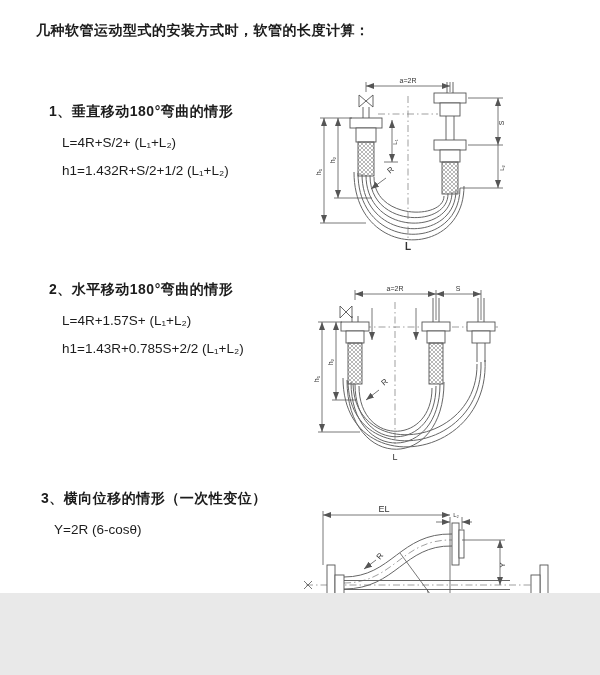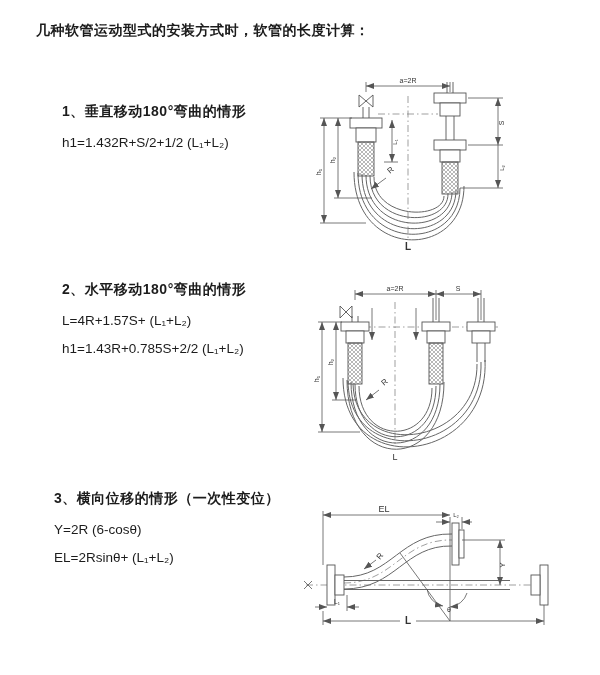--- a/index.html
+++ b/index.html
@@ -1,53 +1,53 @@
 <!DOCTYPE html>
 <html><head>
 <meta charset="utf-8">
 <style>
   html,body{margin:0;padding:0;background:#e9e9e9}
-  .page{position:relative;width:600px;height:675px;background:#ffffff;
+  .page{position:relative;width:600px;height:593px;background:#ffffff;
         font-family:"Liberation Sans","DejaVu Sans",sans-serif;color:#1c1c1c;overflow:hidden}
   .title{position:absolute;left:36px;top:22px;font-size:14px;font-weight:700;letter-spacing:.5px;margin:0}
   .sec{position:absolute;width:300px}
-  .sec .heading{font-size:14px;font-weight:700;margin:0 0 8px 16px;letter-spacing:.5px}
+  .sec .heading{font-size:14px;font-weight:700;margin:0 0 8px 3px;letter-spacing:.5px}
   .sec .formula{font-size:13.5px;padding-left:16px;line-height:28px;white-space:nowrap}
   #sec1{left:46px;top:103px}
   #sec2{left:46px;top:281px}
   #sec3{left:38px;top:490px}
   svg.diag{position:absolute}
   svg text{font-family:"Liberation Sans","DejaVu Sans",sans-serif;fill:#333}
   .thin{stroke:#555;stroke-width:.8;fill:none}
   .hose{stroke:#666;stroke-width:1;fill:none}
   .fit{stroke:#555;stroke-width:.9;fill:#fff}
   .cl{stroke:#777;stroke-width:.7;fill:none;stroke-dasharray:7 3 1.5 3}
 </style>
 </head>
 <body>
 
 <div class="page">
 
   <h1 class="title">几种软管运动型式的安装方式时，软管的长度计算：</h1>
 
   <section class="sec" id="sec1">
     <div class="heading">1、垂直移动180°弯曲的情形</div>
+    <div class="formula">L=4R+S/2+ (L₁+L₂)</div>
     <div class="formula">h1=1.432R+S/2+1/2 (L₁+L₂)</div>
   </section>
 
   <section class="sec" id="sec2">
     <div class="heading">2、水平移动180°弯曲的情形</div>
     <div class="formula">L=4R+1.57S+ (L₁+L₂)</div>
     <div class="formula">h1=1.43R+0.785S+2/2 (L₁+L₂)</div>
   </section>
 
   <section class="sec" id="sec3">
     <div class="heading">3、横向位移的情形（一次性变位）</div>
     <div class="formula">Y=2R (6-cosθ)</div>
-    <div class="formula">EL=2Rsinθ+ (L₁+L₂)</div>
   </section>
 
   <svg class="diag" style="left:306px;top:68px" width="220" height="192" viewBox="0 0 220 192">
     <defs>
       <marker id="ae1" markerWidth="9" markerHeight="8" refX="8" refY="3" orient="auto" markerUnits="userSpaceOnUse">
           <path d="M0,0 L8,3 L0,6 Z" fill="#555"></path>
         </marker>
       <marker id="as1" markerWidth="9" markerHeight="8" refX="8" refY="3" orient="auto-start-reverse" markerUnits="userSpaceOnUse">
           <path d="M0,0 L8,3 L0,6 Z" fill="#555"></path>
         </marker>

